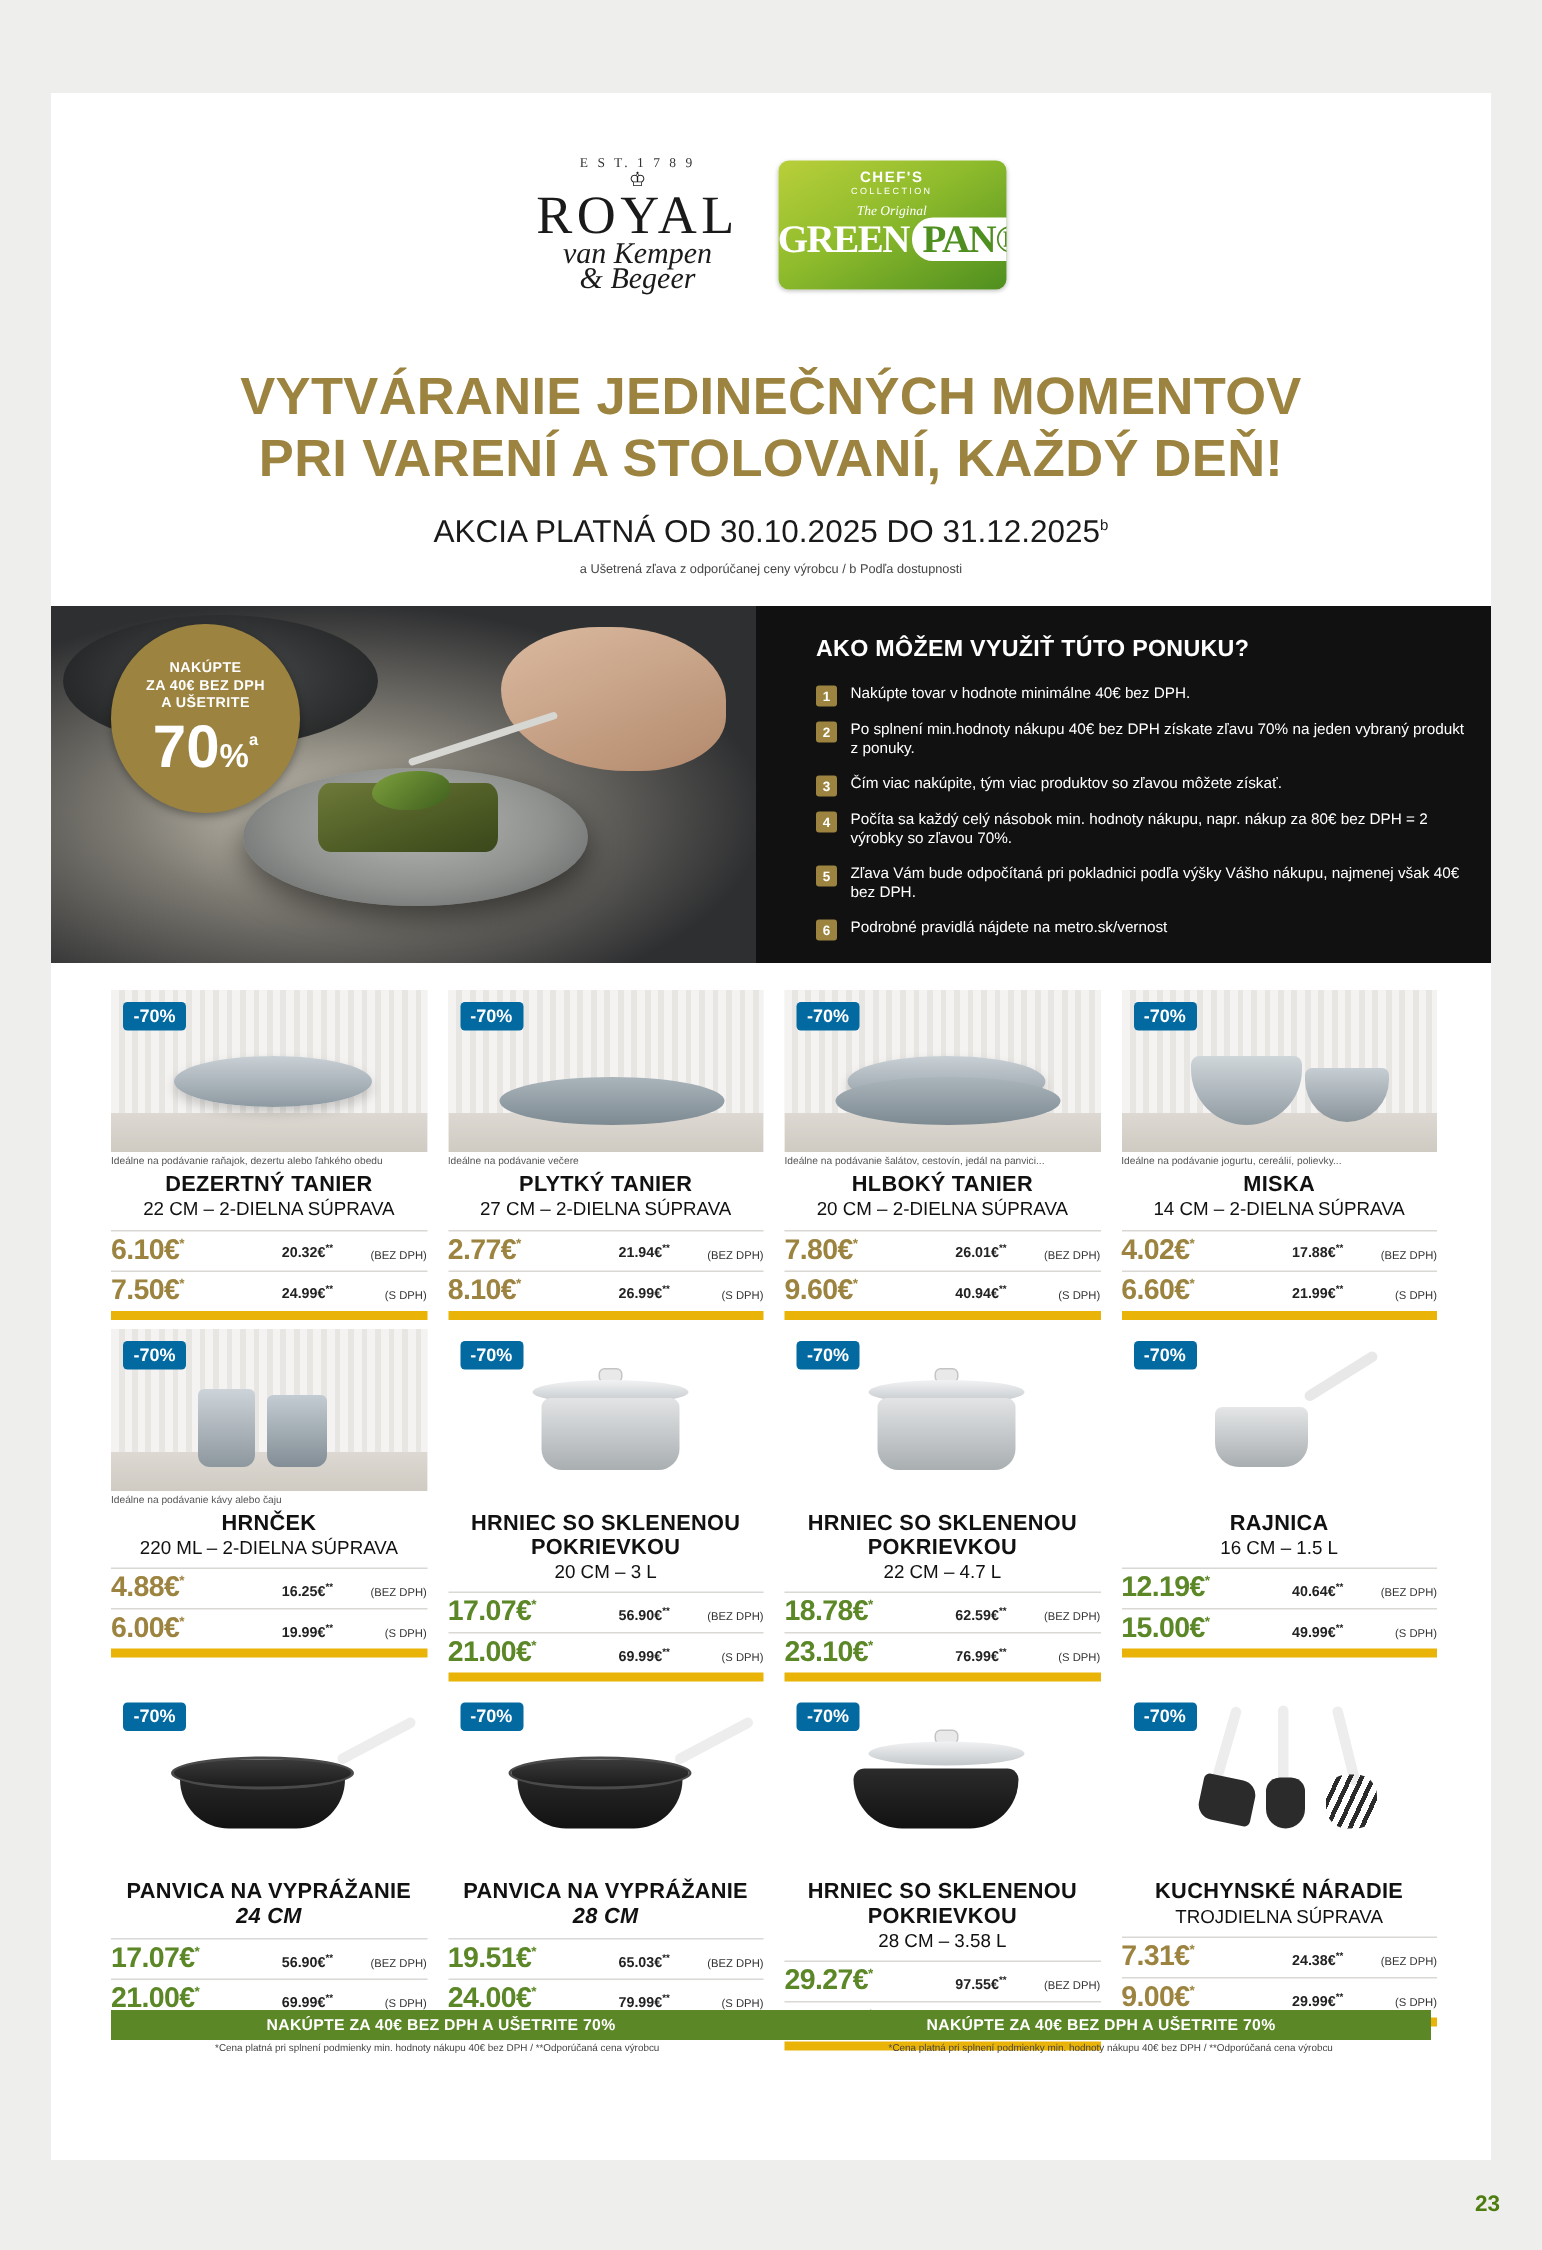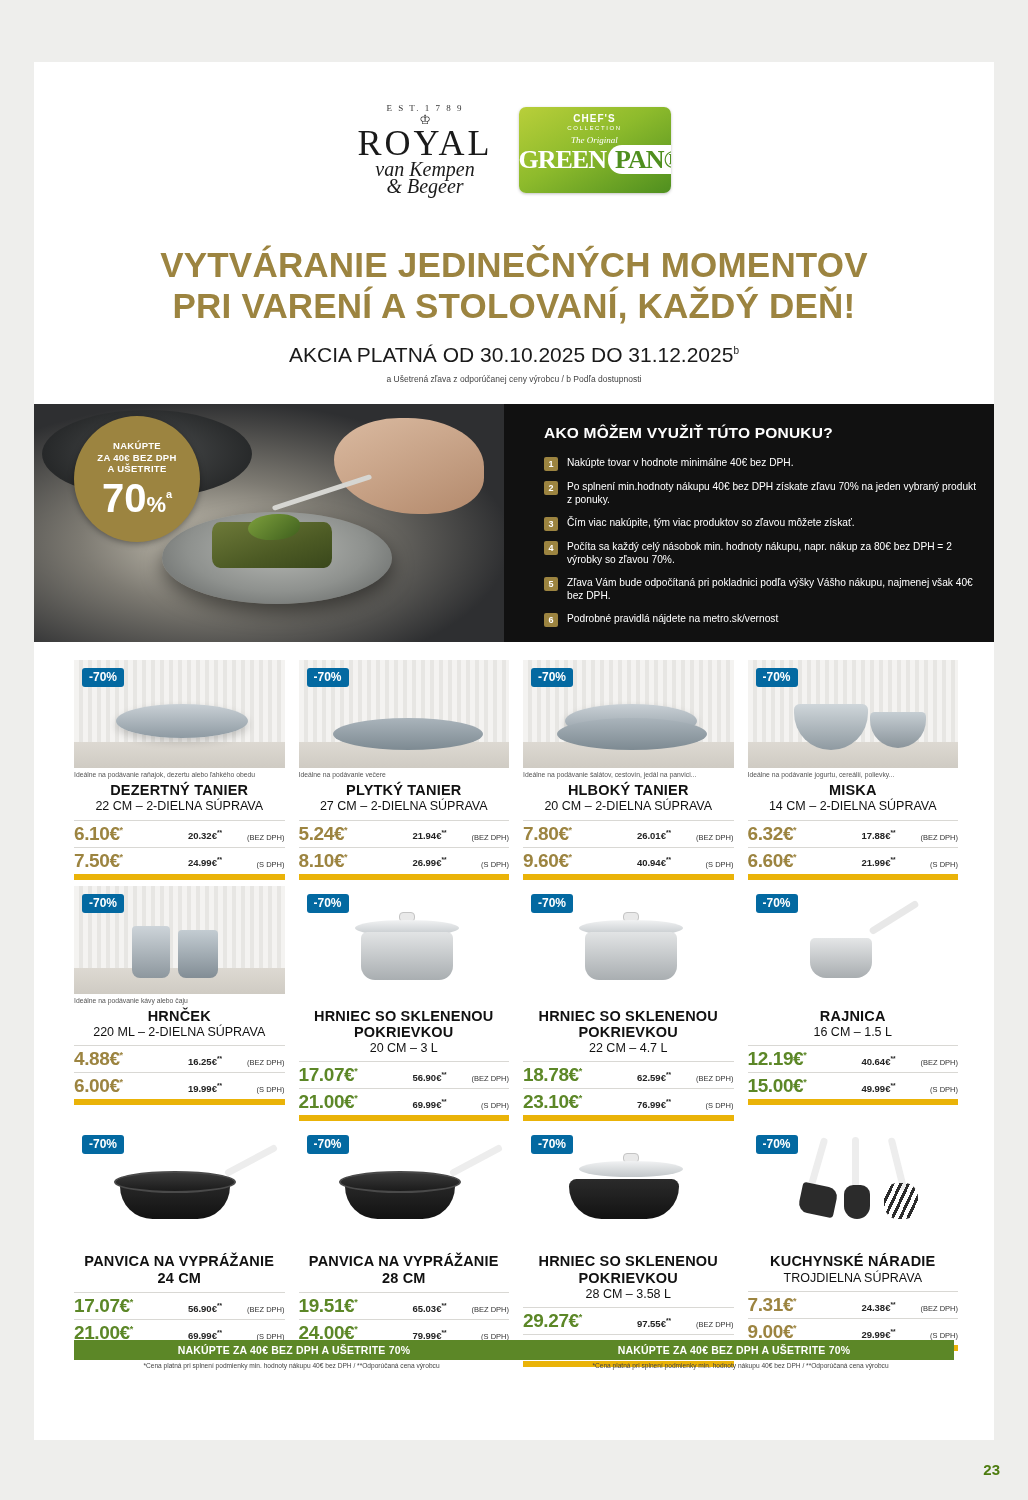--- a/index.html
+++ b/index.html
@@ -193,21 +193,21 @@
     border-radius: 3px;
   }
   .hint {
     font-size: 6.8px; color: #555; margin: 3px 0 2px 0; line-height: 1.1;
     height: 9px; overflow: hidden;
   }
   .title {
     font-size: 14.5px; font-weight: bold; color: #111; line-height: 1.12;
     text-align: center; letter-spacing: .2px;
   }
-  .title .sz { font-weight: bold; }
+  .title .sz { font-weight: bold; font-style: italic; }
   .subtitle {
     font-size: 12.5px; color: #111; text-align: center; line-height: 1.15; margin-top: 1px;
   }
   .prices { margin-top: 6px; }
   .prow {
     display: flex; align-items: baseline; gap: 6px;
     border-top: 1px solid #d9d8d4; padding: 2px 0 2px 0;
   }
   .prow:last-child { border-bottom: 6px solid #eab308; }
   .p-main {
@@ -418,21 +418,21 @@
             <div class="ribbed"></div>
             <div class="counter"></div>
             <div class="shape plate-b"></div>
             <div class="disc">-70%</div>
           </div>
           <div class="hint">Ideálne na podávanie večere</div>
           <div class="title">PLYTKÝ TANIER</div>
           <div class="subtitle">27 CM – 2-DIELNA SÚPRAVA</div>
           <div class="prices">
             <div class="prow">
-              <div class="p-main"><span>5.24€</span><sup>*</sup></div>
+              <div class="p-main"><span>2.77€</span><sup>*</sup></div>
               <div class="p-old"><span>21.94€</span><sup>**</sup></div>
               <div class="p-tax">(BEZ DPH)</div>
             </div>
             <div class="prow">
               <div class="p-main"><span>8.10€</span><sup>*</sup></div>
               <div class="p-old"><span>26.99€</span><sup>**</sup></div>
               <div class="p-tax">(S DPH)</div>
             </div>
           </div>
         </div>
@@ -468,21 +468,21 @@
             <div class="counter"></div>
             <div class="shape bowl"></div>
             <div class="shape bowl2"></div>
             <div class="disc">-70%</div>
           </div>
           <div class="hint">Ideálne na podávanie jogurtu, cereálií, polievky...</div>
           <div class="title">MISKA</div>
           <div class="subtitle">14 CM – 2-DIELNA SÚPRAVA</div>
           <div class="prices">
             <div class="prow">
-              <div class="p-main"><span>6.32€</span><sup>*</sup></div>
+              <div class="p-main"><span>4.02€</span><sup>*</sup></div>
               <div class="p-old"><span>17.88€</span><sup>**</sup></div>
               <div class="p-tax">(BEZ DPH)</div>
             </div>
             <div class="prow">
               <div class="p-main"><span>6.60€</span><sup>*</sup></div>
               <div class="p-old"><span>21.99€</span><sup>**</sup></div>
               <div class="p-tax">(S DPH)</div>
             </div>
           </div>
         </div>

